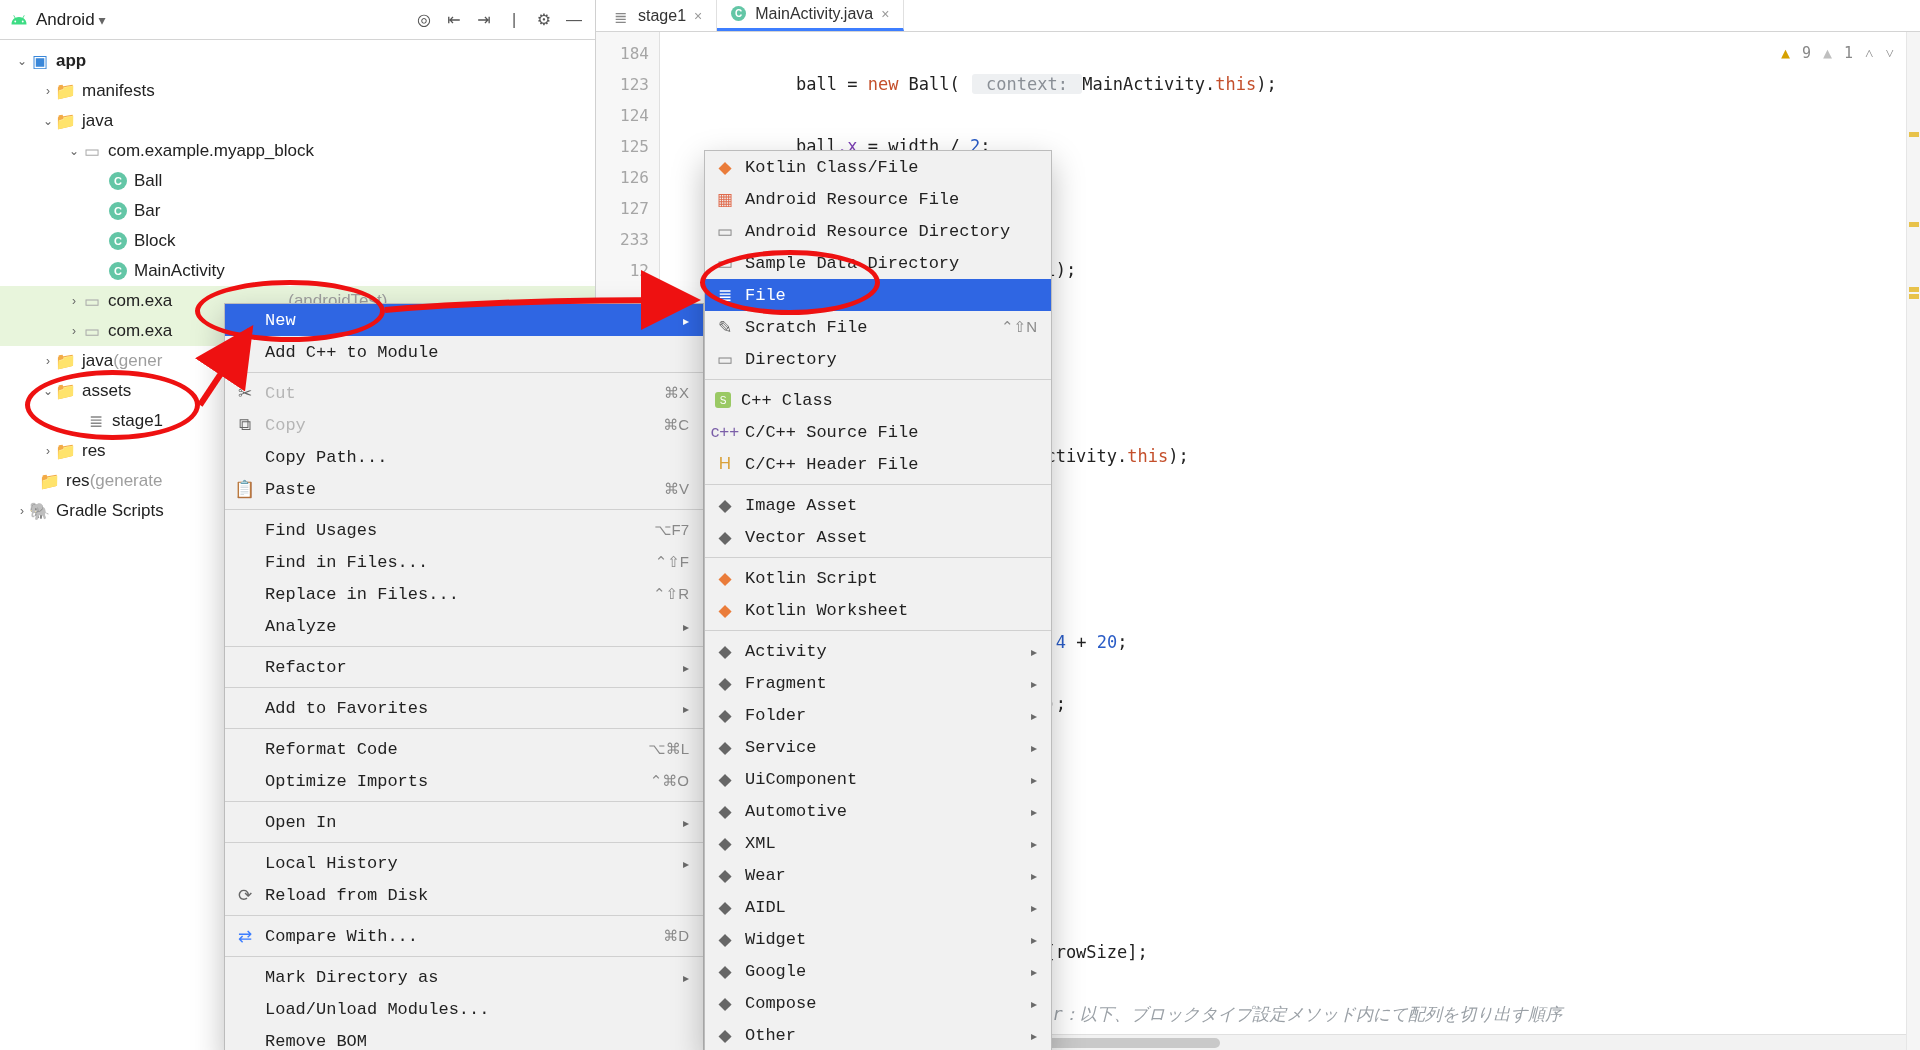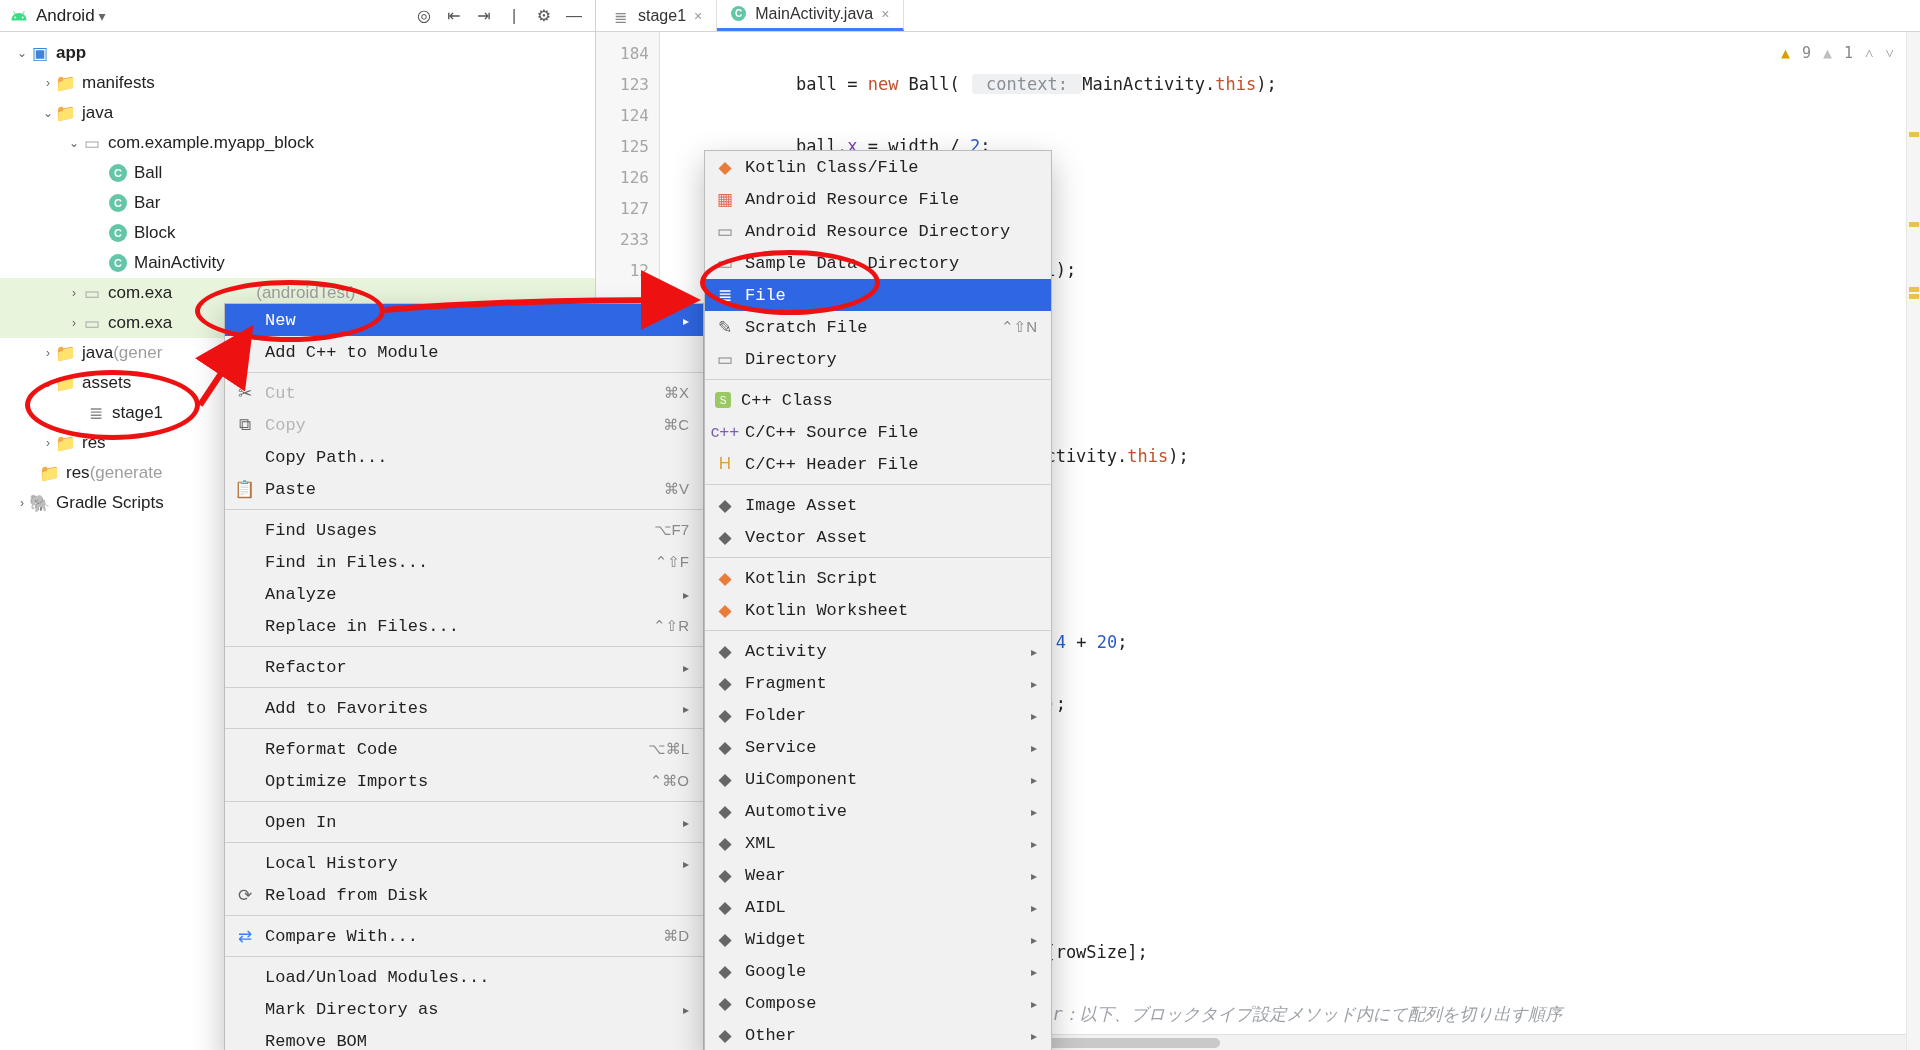--- a/index.html
+++ b/index.html
@@ -1,20 +1,20 @@
 <!DOCTYPE html>
 <html><head>
 <meta charset="utf-8">
 <style>
   * { box-sizing: border-box; margin: 0; padding: 0; }
   html, body { width: 1920px; height: 1050px; font-family: -apple-system, "Helvetica Neue", Arial, sans-serif; font-size: 17px; color: #222; background:#fff; overflow:hidden; }
   .root { display:flex; width:100%; height:100%; }
   
   .sidebar { width: 596px; border-right: 1px solid #d0d0d0; display:flex; flex-direction:column; }
-  .sidebar-toolbar { height:32px; display:flex; align-items:center; padding:0 10px; border-bottom:1px solid #d4d4d4; gap:8px; }
+  .sidebar-toolbar { height:40px; display:flex; align-items:center; padding:0 10px; border-bottom:1px solid #d4d4d4; gap:8px; }
   .sidebar-toolbar .spacer { flex:1; }
   .android-icon { width:18px; height:18px; display:inline-block; }
   .sidebar-toolbar .label { font-weight:500; }
   .dropdown-arrow::after { content:"▾"; color:#666; margin-left:4px; font-size:14px; }
   .sidebar-toolbar .tool-icn { width:22px; height:22px; color:#555; display:flex; align-items:center; justify-content:center; font-size:16px; }
   .tree { flex:1; overflow:auto; padding-top:6px; position:relative; }
   .tree-row { display:flex; align-items:center; height:30px; padding-left:8px; white-space:nowrap; }
   .tree-row.hl-green { background:#e8f5dc; }
   .tree-row .chev { width:16px; text-align:center; color:#666; font-size:12px; }
   .tree-row .ficon { width:20px; height:20px; margin-right:6px; display:inline-flex; align-items:center; justify-content:center; }
@@ -137,21 +137,21 @@
       <div class="tree-row" style="padding-left:108px">
         <span class="ficon">
             <span class="class-icon">C</span>
           </span>
         <span>MainActivity</span>
       </div>
       <div class="tree-row hl-green" style="padding-left:66px">
         <span class="chev chev-right"></span>
         <span class="ficon folder-dim">▭</span>
         <span>com.exa</span>
-          <span class="muted" style="margin-left:84px"> (androidTest)</span>
+          <span class="muted" style="margin-left:116px"> (androidTest)</span>
       </div>
       <div class="tree-row hl-green" style="padding-left:66px">
         <span class="chev chev-right"></span>
         <span class="ficon folder-dim">▭</span>
         <span>com.exa</span>
       </div>
       <div class="tree-row" style="padding-left:40px">
         <span class="chev chev-right"></span>
         <span class="ficon folder-res">📁</span>
         <span>java</span>
@@ -299,27 +299,27 @@
       <span class="mlabel">Find Usages</span>
       <span class="shortcut">⌥F7</span>
     </div>
   <div class="menu-row">
       <span class="micon"></span>
       <span class="mlabel">Find in Files...</span>
       <span class="shortcut">⌃⇧F</span>
     </div>
   <div class="menu-row">
       <span class="micon"></span>
-      <span class="mlabel">Analyze</span>
-      <span class="sub"></span>
-    </div>
-  <div class="menu-row">
-      <span class="micon"></span>
       <span class="mlabel">Replace in Files...</span>
       <span class="shortcut">⌃⇧R</span>
+    </div>
+  <div class="menu-row">
+      <span class="micon"></span>
+      <span class="mlabel">Analyze</span>
+      <span class="sub"></span>
     </div>
   <div class="menu-sep"></div>
   <div class="menu-row">
       <span class="micon"></span>
       <span class="mlabel">Refactor</span>
       <span class="sub"></span>
     </div>
   <div class="menu-sep"></div>
   <div class="menu-row">
       <span class="micon"></span>
@@ -355,26 +355,26 @@
     </div>
   <div class="menu-sep"></div>
   <div class="menu-row">
       <span class="micon" style="color:#3d7eff">⇄</span>
       <span class="mlabel">Compare With...</span>
       <span class="shortcut">⌘D</span>
     </div>
   <div class="menu-sep"></div>
   <div class="menu-row">
       <span class="micon"></span>
+      <span class="mlabel">Mark Directory as</span>
+      <span class="sub"></span>
+    </div>
+  <div class="menu-row">
+      <span class="micon"></span>
       <span class="mlabel">Load/Unload Modules...</span>
-    </div>
-  <div class="menu-row">
-      <span class="micon"></span>
-      <span class="mlabel">Mark Directory as</span>
-      <span class="sub"></span>
     </div>
   <div class="menu-row">
       <span class="micon"></span>
       <span class="mlabel">Remove BOM</span>
     </div>
 </div>
 
 <div class="menu sub">
   <div class="menu-row">
       <span class="micon" style="color:#ea7c3a">◆</span>

